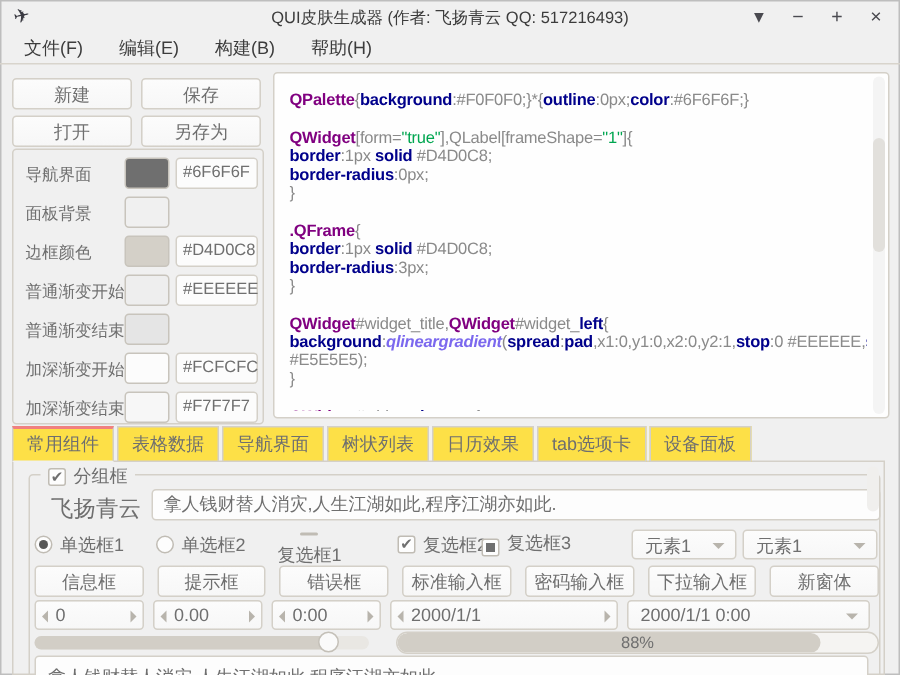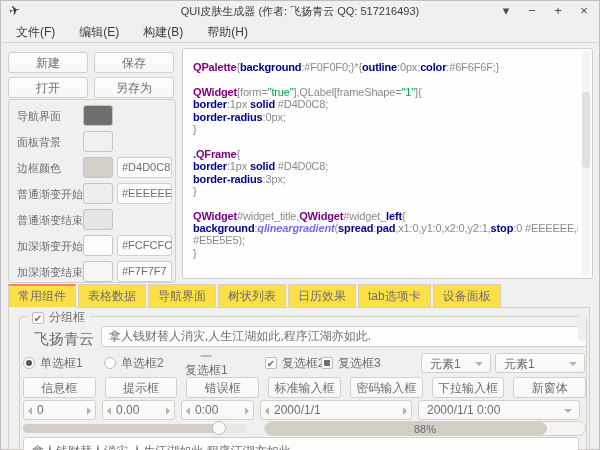--- a/index.html
+++ b/index.html
@@ -123,20 +123,21 @@
       <div class="btn">新建</div>
       <div class="btn">保存</div>
       <div class="btn">打开</div>
       <div class="btn">另存为</div>
     </div>
 
   <div class="colorframe" id="colorframe">
       <div class="crow" style="top: 5px;">
         <div class="clabel">导航界面</div>
         <div class="swatch" style="background: rgb(111, 111, 111);"></div>
+        <div class="cfield">#6F6F6F</div>
       </div>
       <div class="crow" style="top: 31px;">
         <div class="clabel">面板背景</div>
         <div class="swatch" style="background: rgb(240, 240, 240);"></div>
       </div>
       <div class="crow" style="top: 57px;">
         <div class="clabel">边框颜色</div>
         <div class="swatch" style="background: rgb(212, 208, 200);"></div>
         <div class="cfield">#D4D0C8</div>
       </div>
@@ -216,21 +217,21 @@
           <span class="ilabel">单选框2</span>
         </div>
         <div class="selitem" style="left: 176px; flex-direction: column;">
           <div class="cbx"></div>
           <span class="ilabel">复选框1</span>
         </div>
         <div class="selitem" style="left: 256px;">
           <div class="cbx">✔</div>
           <span class="ilabel">复选框2</span>
         </div>
-        <div class="selitem" style="left: 312px;">
+        <div class="selitem" style="left: 312px; align-items: flex-end;">
           <div class="cbx">
             <div class="sq"></div>
           </div>
           <span class="ilabel">复选框3</span>
         </div>
         <div class="combo" style="left: 412px; width: 70px;">
           <span class="cv">元素1</span>
           <div class="caret"></div>
         </div>
         <div class="combo" style="left: 486px; width: 90px;">

